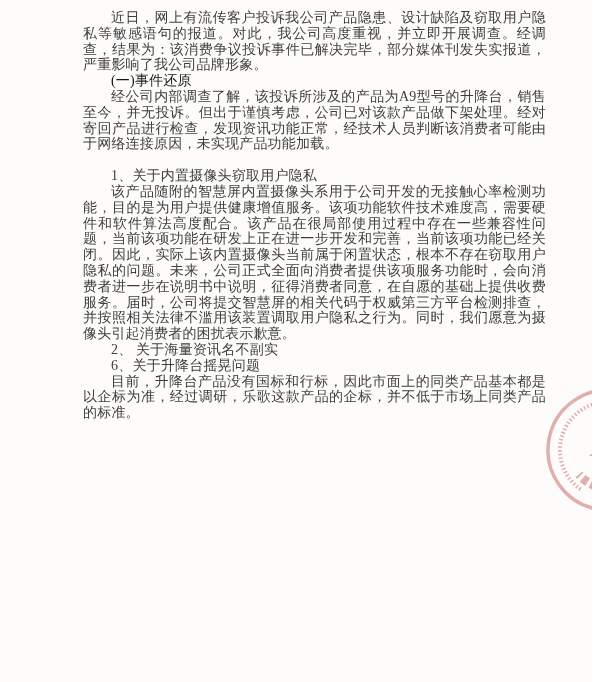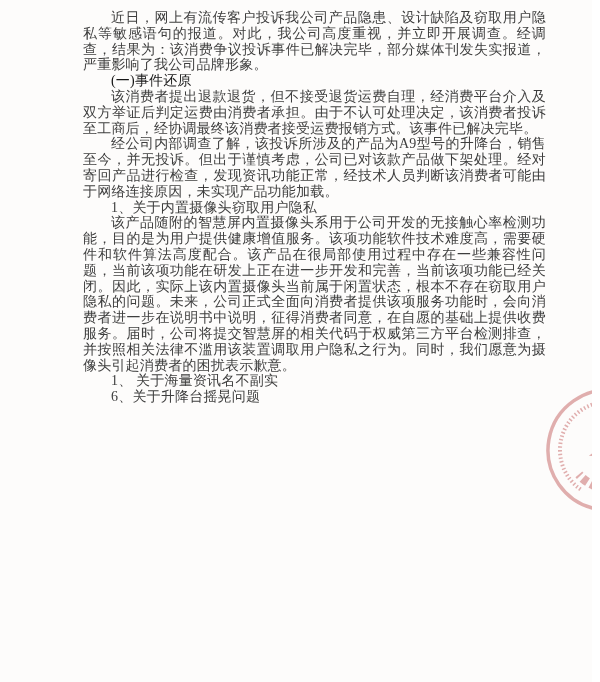--- a/index.html
+++ b/index.html
@@ -32,52 +32,52 @@
     color: #161616;
     text-indent: 28px;
     margin-top: 15px;
     font-size: 14px;
   }
   .sub-title {
     text-indent: 28px;
     margin-top: 15px;
   }
   .sub-title.first {
-    margin-top: 0;
+    margin-top: 16px;
   }
   .seal {
     position: absolute;
     left: 543px;
     top: 385px;
     width: 130px;
     height: 130px;
     opacity: 0.55;
   }
 </style>
 </head>
 <body>
 
 <div class="page">
 
   <div class="content">
 
     <p>近日，网上有流传客户投诉我公司产品隐患、设计缺陷及窃取用户隐私等敏感语句的报道。对此，我公司高度重视，并立即开展调查。经调查，结果为：该消费争议投诉事件已解决完毕，部分媒体刊发失实报道，严重影响了我公司品牌形象。</p>
 
     <p class="sec-heading">(一)事件还原</p>
-    <p>该消费者提出退款退货，但不接受退货运费自理，经消费平台介入及双方举证后判定运费由消费者承担。由于不认可处理决定，该消费者投诉至工商后，经协调最终该消费者接受运费报销方式。该事件已解决完毕。</p>
 
     <p>经公司内部调查了解，该投诉所涉及的产品为A9型号的升降台，销售至今，并无投诉。但出于谨慎考虑，公司已对该款产品做下架处理。经对寄回产品进行检查，发现资讯功能正常，经技术人员判断该消费者可能由于网络连接原因，未实现产品功能加载。</p>
 
 
     <p class="sub-title first">1、关于内置摄像头窃取用户隐私</p>
     <p>该产品随附的智慧屏内置摄像头系用于公司开发的无接触心率检测功能，目的是为用户提供健康增值服务。该项功能软件技术难度高，需要硬件和软件算法高度配合。该产品在很局部使用过程中存在一些兼容性问题，当前该项功能在研发上正在进一步开发和完善，当前该项功能已经关闭。因此，实际上该内置摄像头当前属于闲置状态，根本不存在窃取用户隐私的问题。未来，公司正式全面向消费者提供该项服务功能时，会向消费者进一步在说明书中说明，征得消费者同意，在自愿的基础上提供收费服务。届时，公司将提交智慧屏的相关代码于权威第三方平台检测排查，并按照相关法律不滥用该装置调取用户隐私之行为。同时，我们愿意为摄像头引起消费者的困扰表示歉意。</p>
 
-    <p class="sub-title">1、 关于海量资讯名不副实</p>
+    <p class="sub-title">2、 关于海量资讯名不副实</p>
 
     <p class="sub-title">6、关于升降台摇晃问题</p>
+    <p>目前，升降台产品没有国标和行标，因此市面上的同类产品基本都是以企标为准，经过调研，乐歌这款产品的企标，并不低于市场上同类产品的标准。</p>
 
   </div>
 
   <svg class="seal" viewBox="0 0 130 130" xmlns="http://www.w3.org/2000/svg">
     <g transform="rotate(-35 65 65)">
 
       <circle cx="65" cy="65" r="60" fill="none" stroke-width="3.5" stroke="#c96f6f"></circle>
 
       <path d="M 19.9 81.4 A 48 48 0 0 1 89 23.4" fill="none" stroke-width="4" stroke-dasharray="1.5 2.2" stroke="#c96f6f"></path>
 

